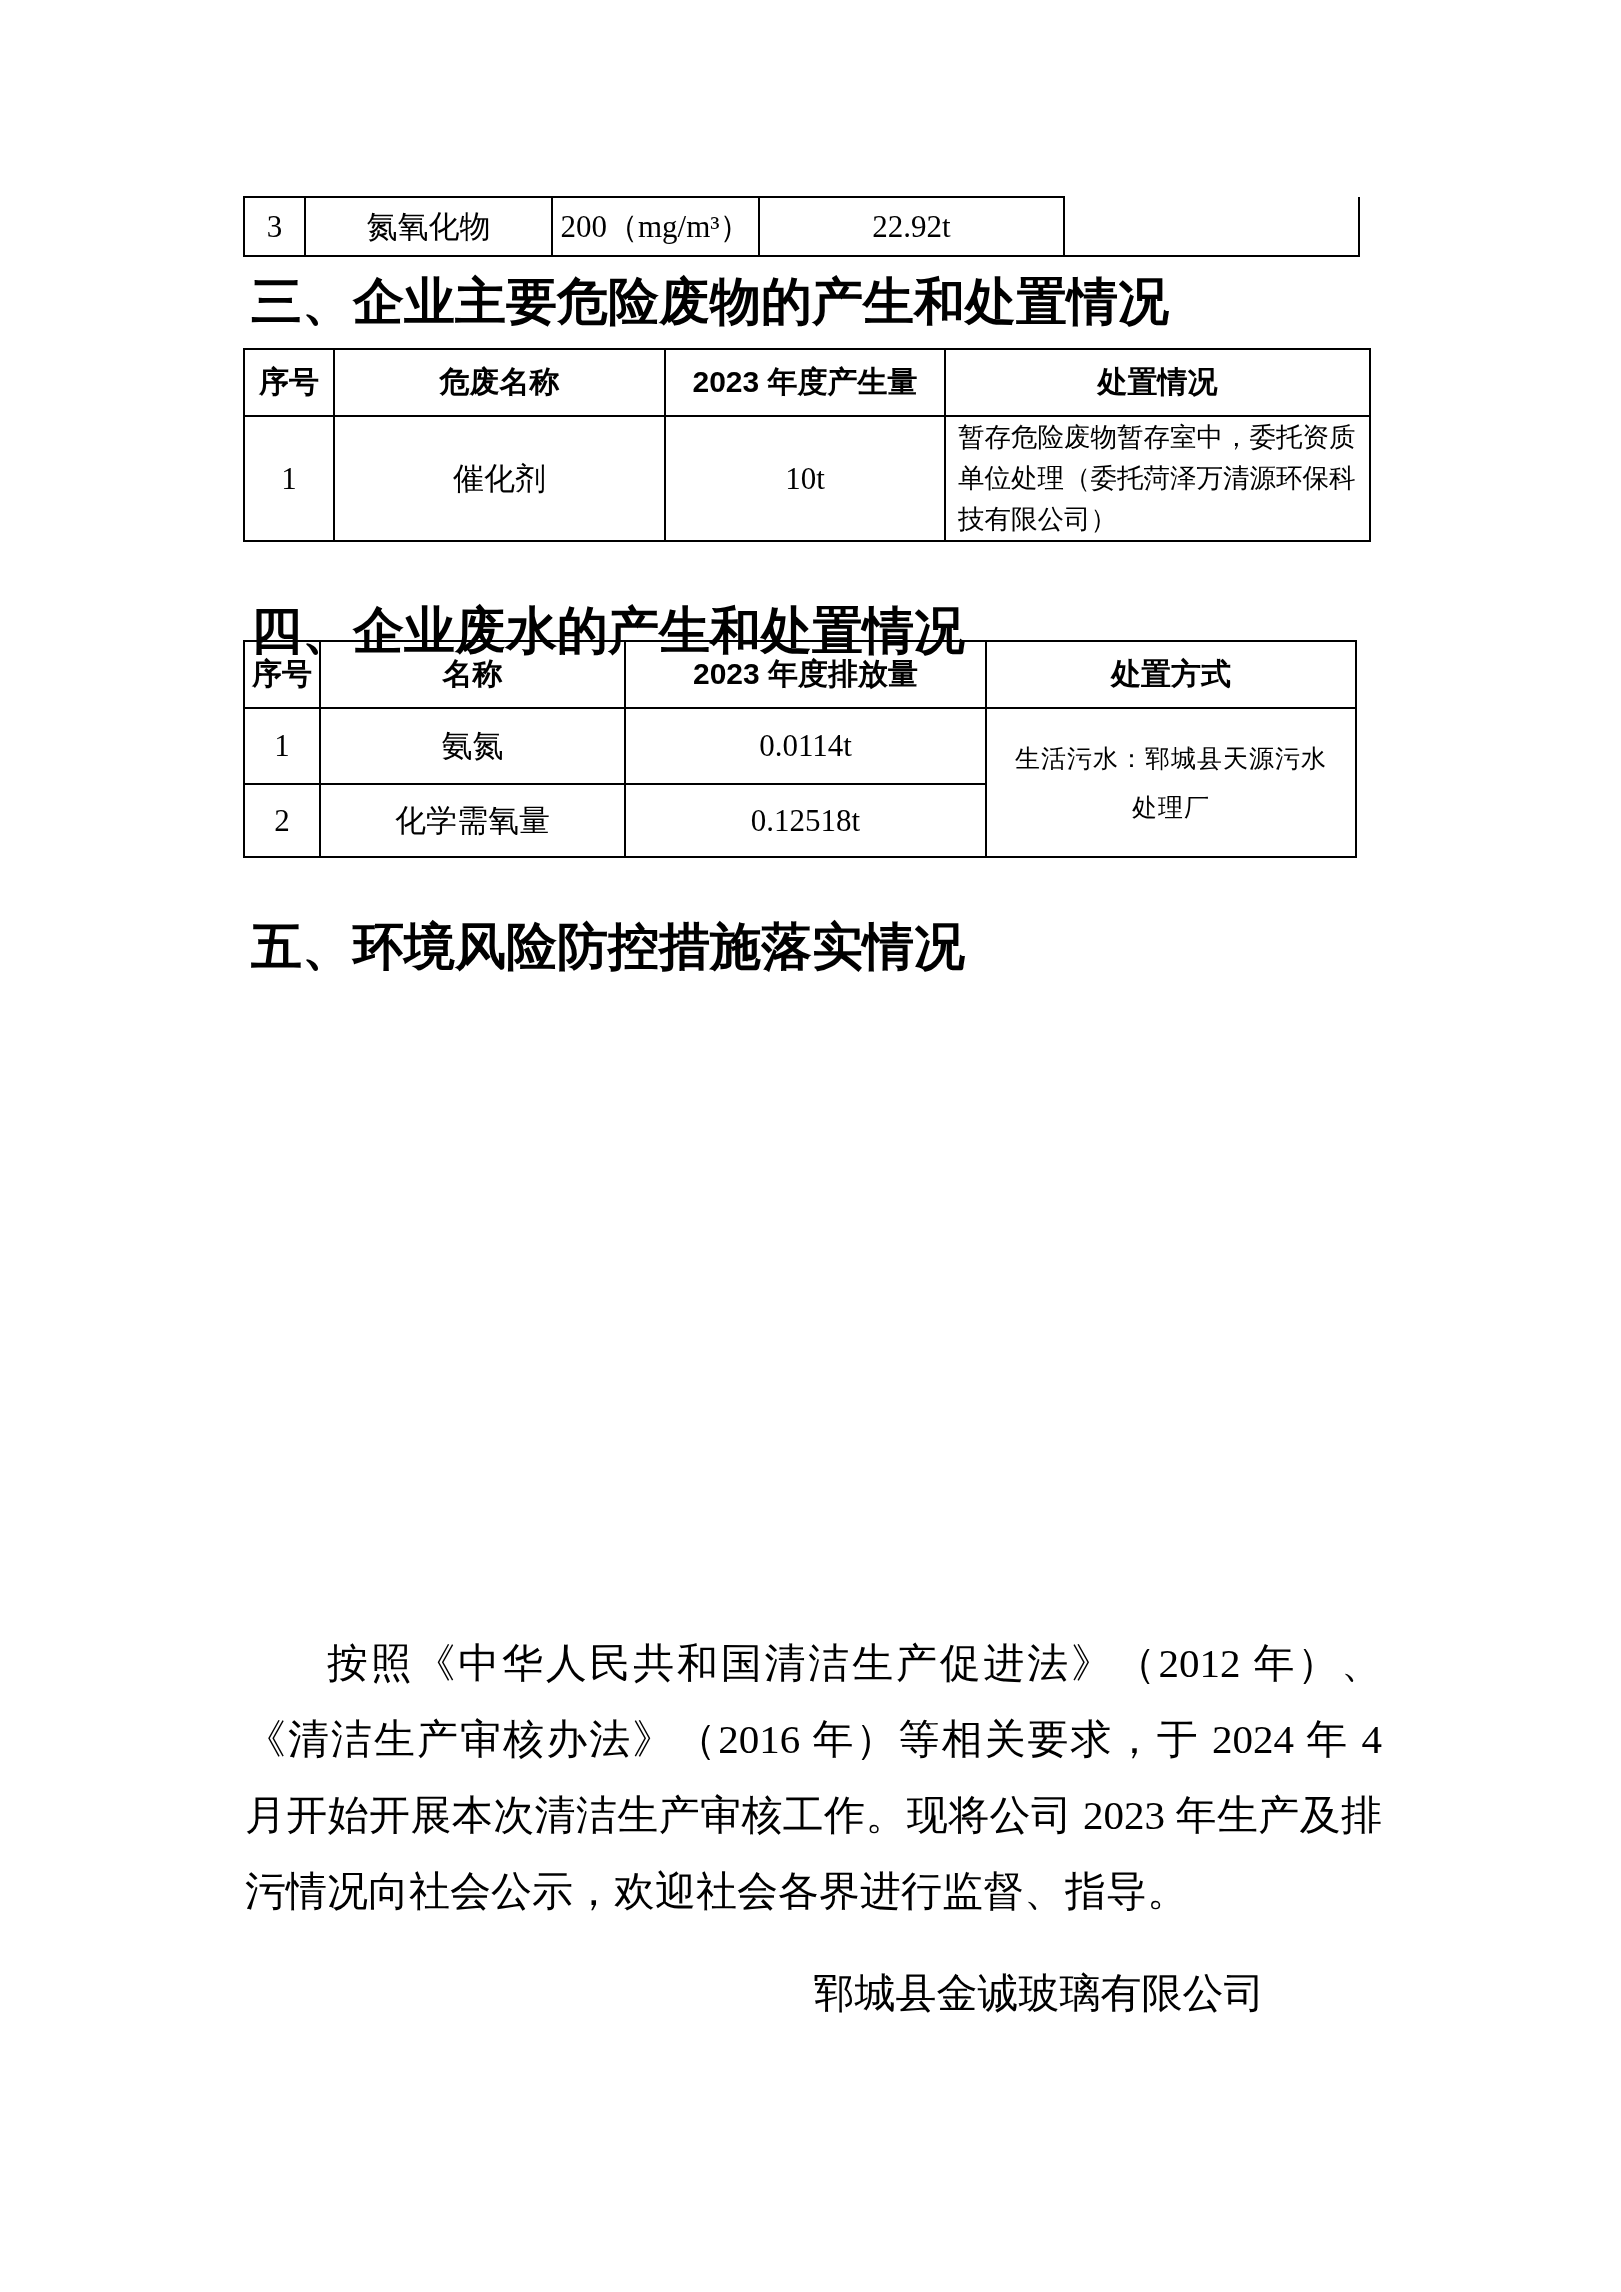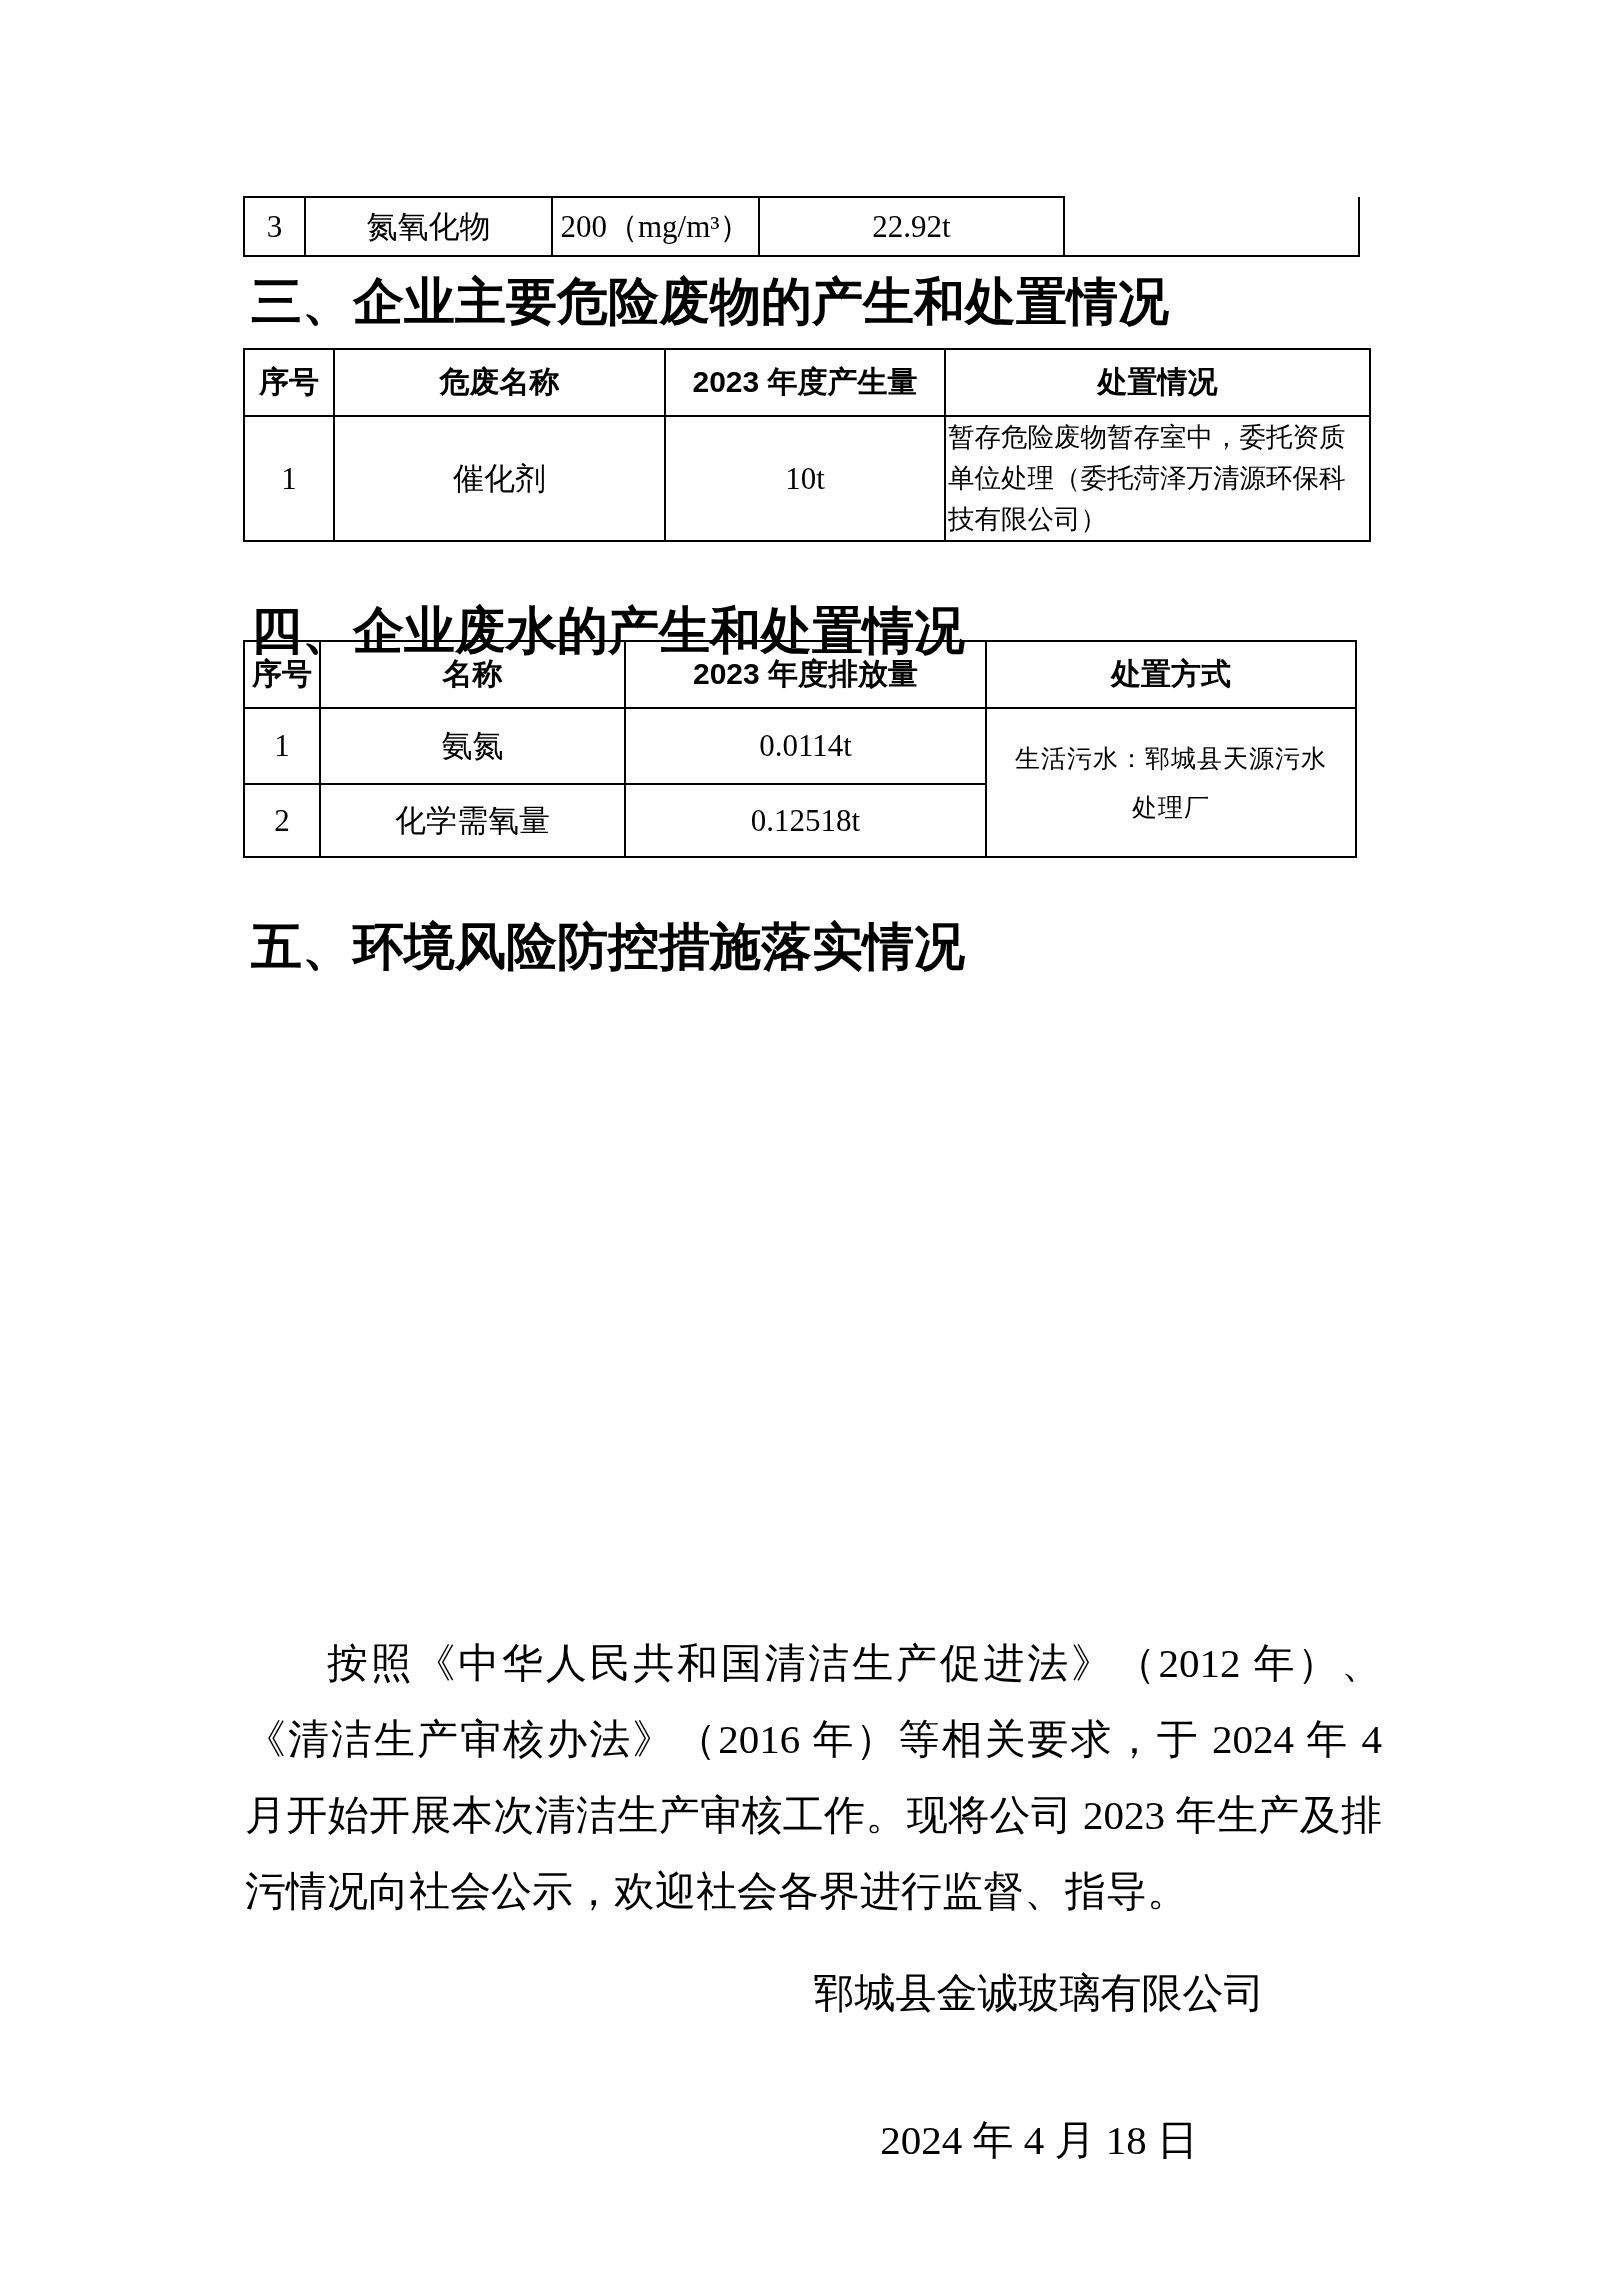--- a/index.html
+++ b/index.html
@@ -30,21 +30,21 @@
   .carry-table{position:absolute;left:243px;top:196px;}
   .carry-table td{height:57px;font-size:31px;}
   .carry-table td.no-top{border-top:none;}
   
   .hw-table{position:absolute;left:243px;top:348px;}
   .hw-table th{height:65px;font-size:30px;}
   .hw-table td{height:123px;font-size:31px;}
   .hw-table td.disposal{
     text-align:left;
     font-size:26.5px;line-height:41px;
-    padding-left:2px;padding-right:2px;
+    padding-left:12px;padding-right:2px;
     white-space:pre-line;
   }
   
   .ww-table{position:absolute;left:243px;top:640px;}
   .ww-table th{height:65px;font-size:30px;}
   .ww-table td{font-size:31px;}
   .ww-table tr.r1 td{height:74px;}
   .ww-table tr.r2 td{height:71px;}
   .ww-table td.way{
     font-size:25px;line-height:49px;
@@ -150,16 +150,15 @@
     </table>
 
   <div class="sec-heading h5">五、环境风险防控措施落实情况</div>
 
 
   <div class="para-block pb3">
     <p class="para">按照《中华人民共和国清洁生产促进法》（2012 年）、《清洁生产审核办法》（2016 年）等相关要求，于 2024 年 4 月开始开展本次清洁生产审核工作。现将公司 2023 年生产及排污情况向社会公示，欢迎社会各界进行监督、指导。</p>
   </div>
 
   <div class="sign-line company">郓城县金诚玻璃有限公司</div>
-  <div class="sign-line docdate">2024 年 4 月 18 日</div>
 
 </div>
 
 
 </body></html>

